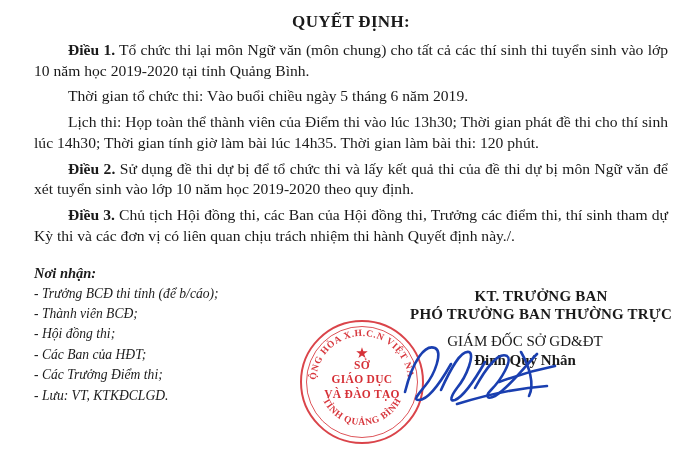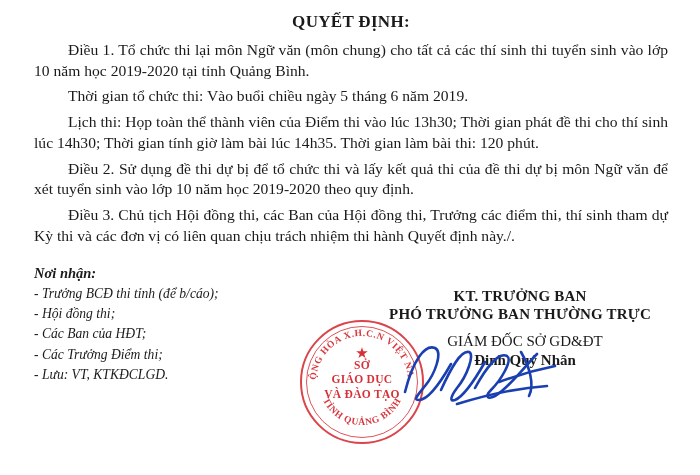--- a/index.html
+++ b/index.html
@@ -30,21 +30,21 @@
   }
   .para {
     font-size: 15.6px;
     line-height: 1.33;
     text-align: justify;
     text-justify: inter-word;
     margin: 0 0 5px 0;
     text-indent: 34px;
   }
   .para b {
-    font-weight: normal;
+    font-weight: bold;
   }
   .recipients {
     margin-top: 18px;
     position: relative;
     z-index: 2;
   }
   .recipients-title {
     font-style: italic;
     font-weight: bold;
     font-size: 14.5px;
@@ -54,21 +54,21 @@
     font-size: 13.6px;
     line-height: 1.5;
   }
   .recipients-list div {
     white-space: nowrap;
     font-style: italic;
   }
   
   .sign-block {
     position: absolute;
-    right: 45px;
+    right: 24px;
     top: 288px;
     width: 270px;
     text-align: center;
     z-index: 3;
   }
   .sign-line1 {
     font-weight: bold;
     font-size: 15px;
     letter-spacing: 0.2px;
   }
@@ -174,20 +174,21 @@
   <p class="para"><span>Lịch thi: Họp toàn thể thành viên của Điểm thi vào lúc 13h30; Thời gian phát đề thi cho thí sinh lúc 14h30; Thời gian tính giờ làm bài lúc 14h35. Thời gian làm bài thi: 120 phút.</span></p>
 
   <p class="para"><b>Điều 2.</b><span> Sử dụng đề thi dự bị để tổ chức thi và lấy kết quả thi của đề thi dự bị môn Ngữ văn để xét tuyển sinh vào lớp 10 năm học 2019-2020 theo quy định.</span></p>
 
   <p class="para"><b>Điều 3.</b><span> Chủ tịch Hội đồng thi, các Ban của Hội đồng thi, Trưởng các điểm thi, thí sinh tham dự Kỳ thi và các đơn vị có liên quan chịu trách nhiệm thi hành Quyết định này./.</span></p>
 
   <div class="recipients">
     <div class="recipients-title">Nơi nhận:</div>
     <div class="recipients-list">
       <div>- Trưởng BCĐ thi tỉnh (để b/cáo);</div>
+      <div>- Thành viên BCĐ;</div>
       <div>- Hội đồng thi;</div>
       <div>- Các Ban của HĐT;</div>
       <div>- Các Trưởng Điểm thi;</div>
       <div>- Lưu: VT, KTKĐCLGD.</div>
     </div>
   </div>
 
   <div class="sign-block">
     <div class="sign-line1">KT. TRƯỞNG BAN</div>
     <div class="sign-line2">PHÓ TRƯỞNG BAN THƯỜNG TRỰC</div>

